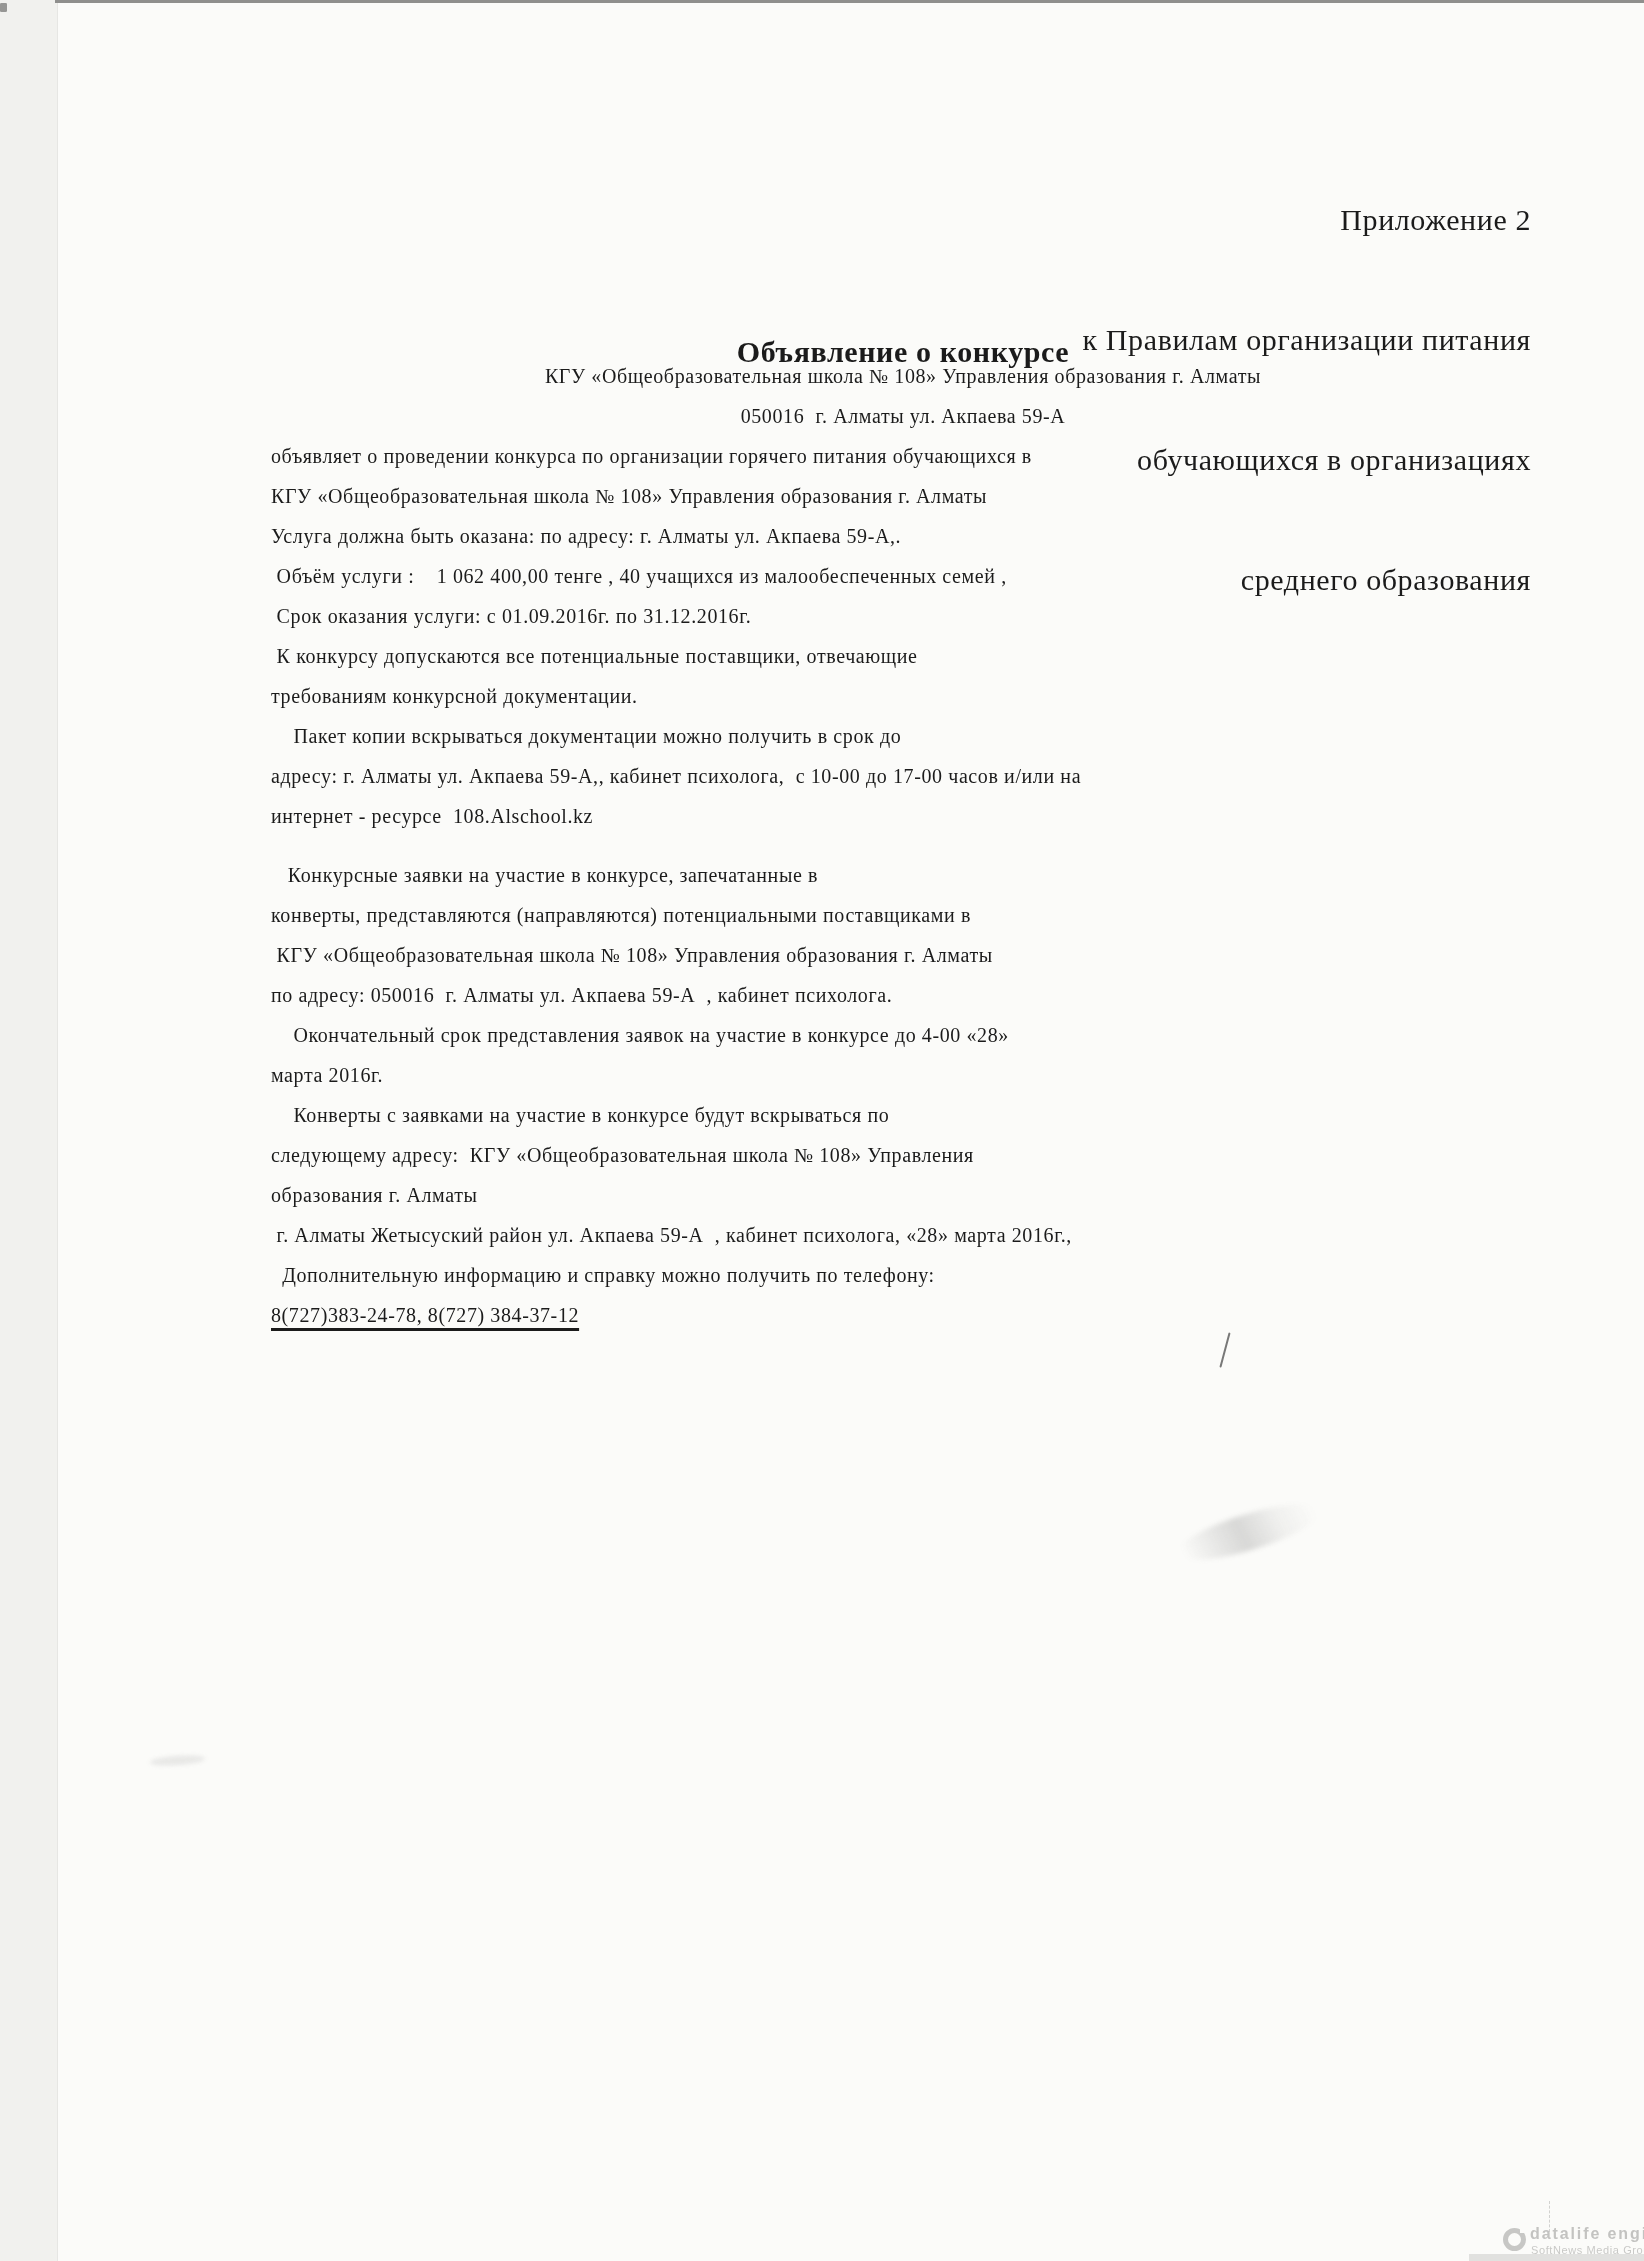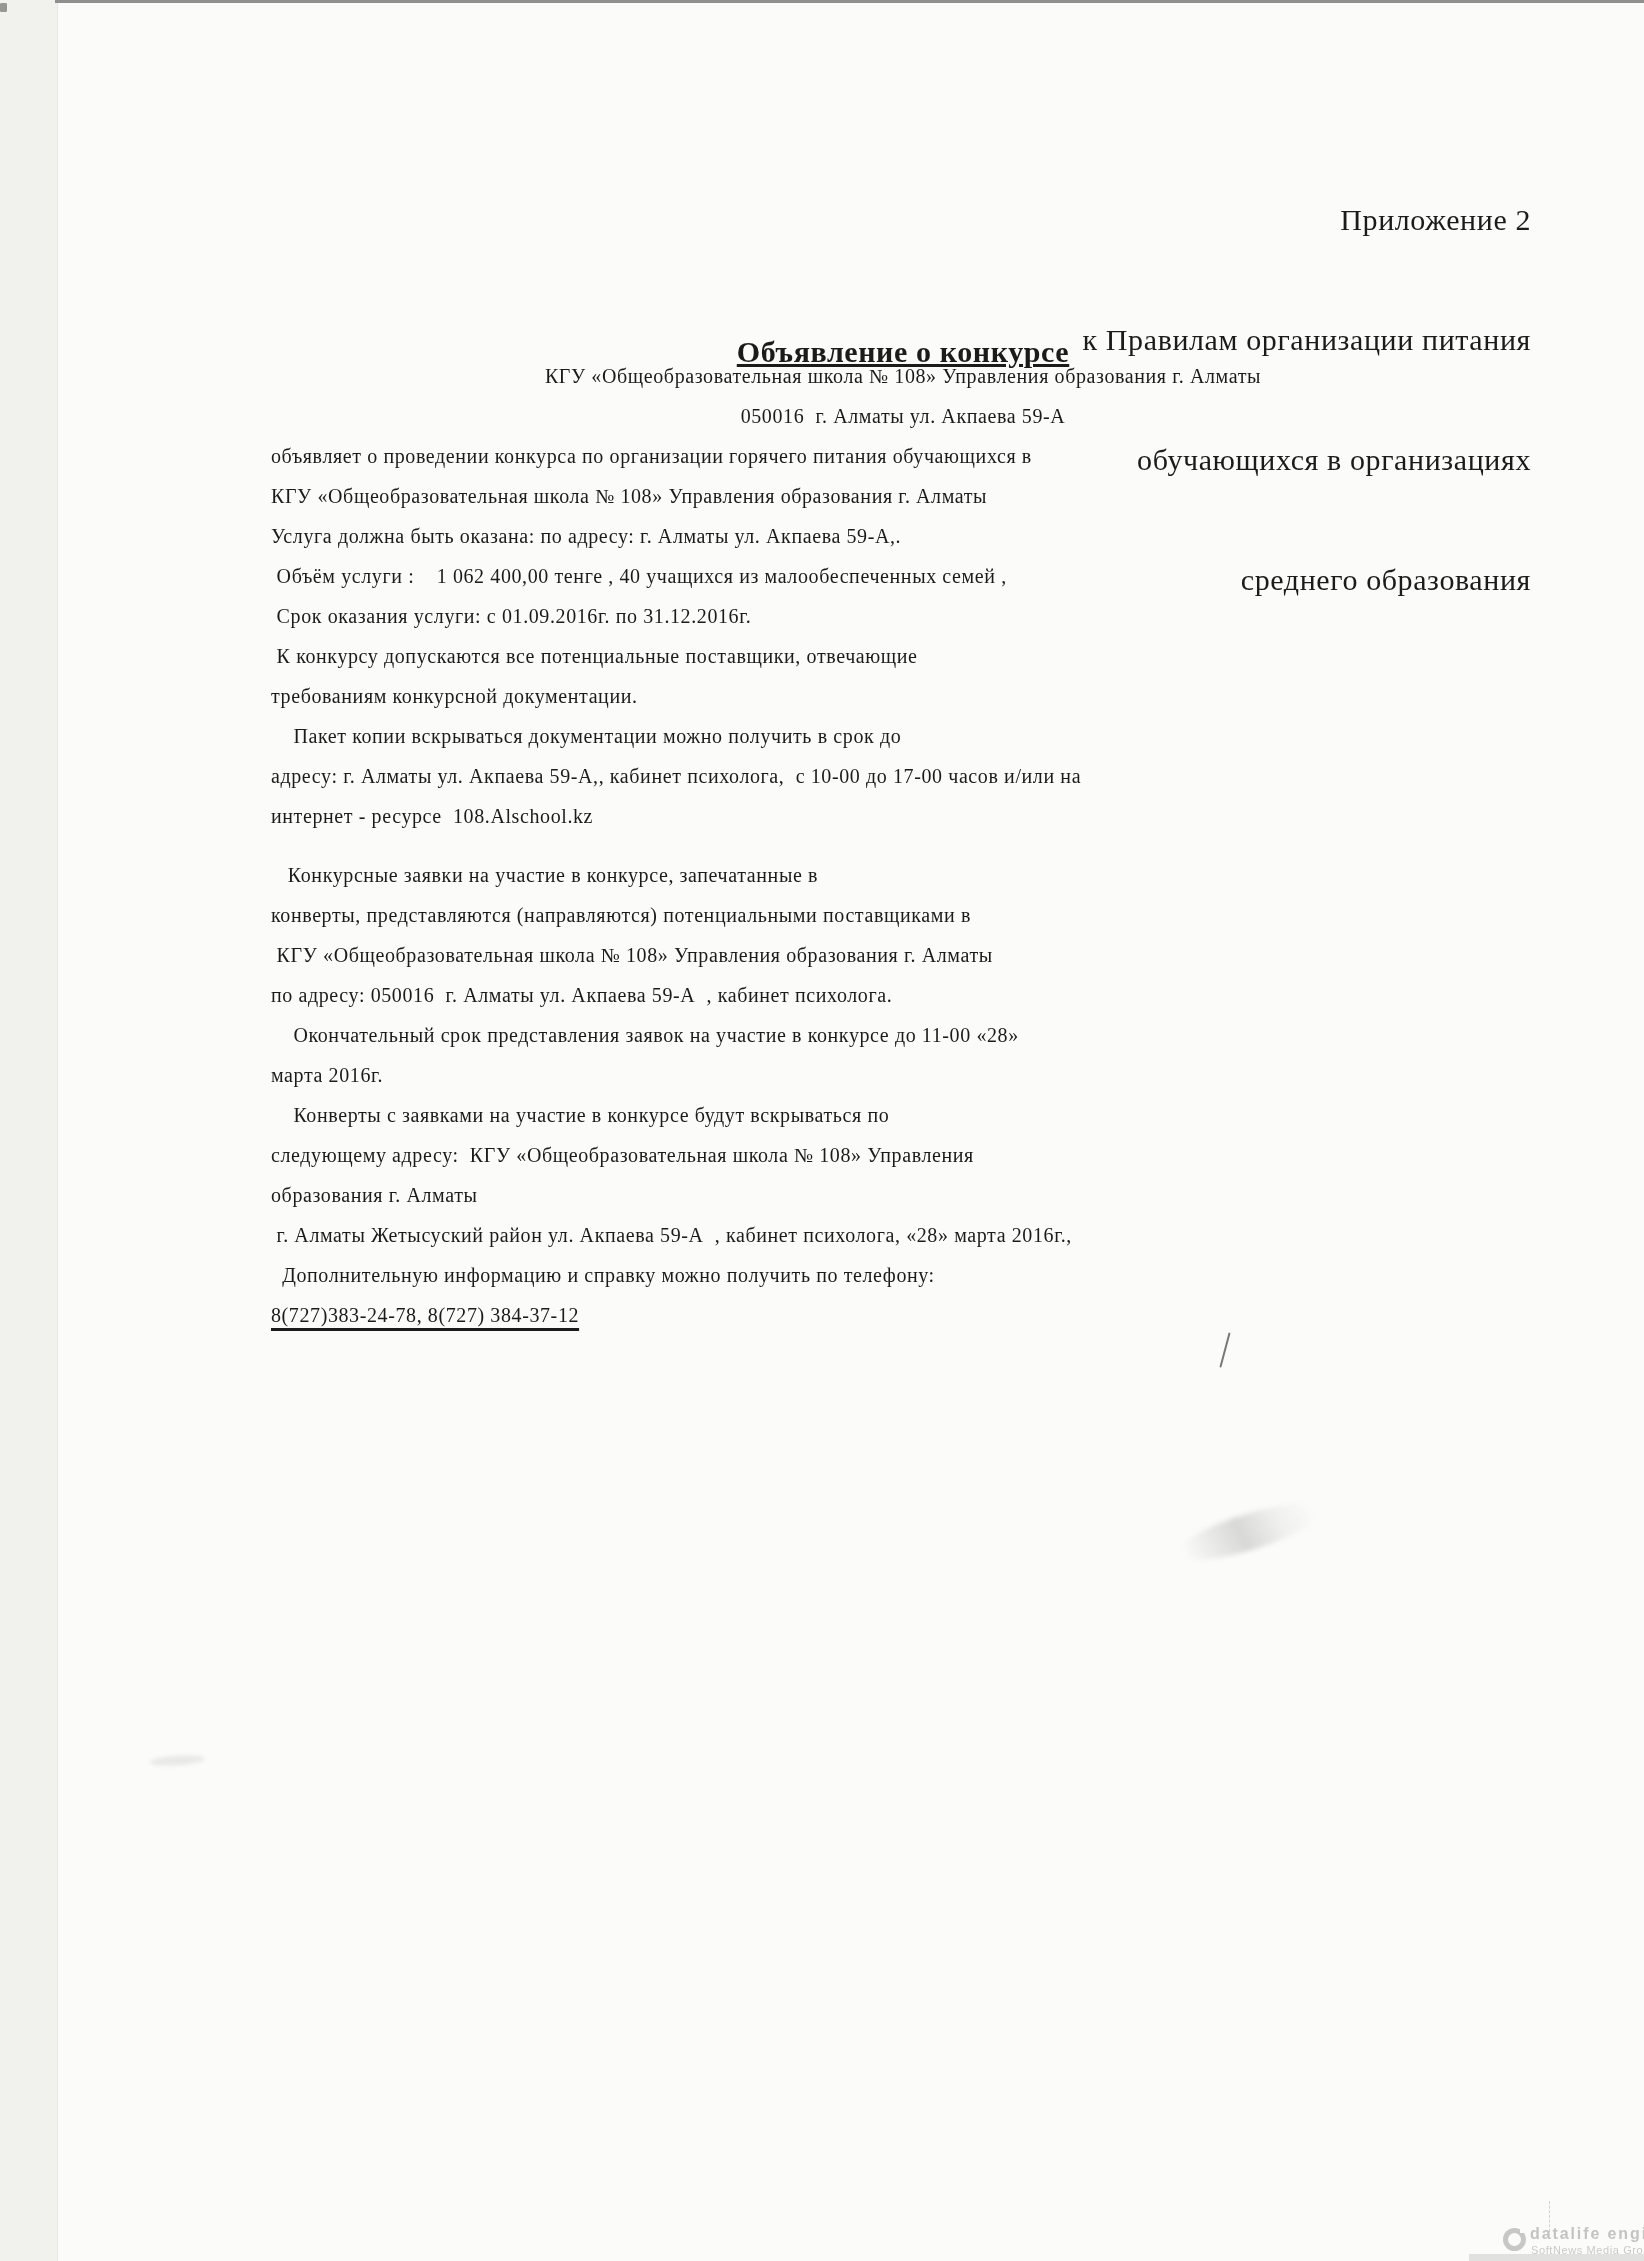--- a/index.html
+++ b/index.html
@@ -30,21 +30,20 @@
     position: absolute; left: 1050px; top: 120px; width: 481px;
     font-size: 30px; line-height: 40px; letter-spacing: 0.6px;
     text-align: right; white-space: pre;
   }
   
   .doc-title {
     position: absolute; left: 271px; top: 332px; width: 1264px;
     text-align: center; font-weight: bold;
     font-size: 30px; line-height: 40px; letter-spacing: 0.6px;
     white-space: pre;
-    text-decoration: underline;
   }
   
   .doc-body {
     position: absolute; left: 271px; top: 356px; width: 1264px;
     font-size: 20px; line-height: 40px; letter-spacing: 0.6px;
   }
   .line { min-height: 40px; white-space: pre; }
   .line.center { text-align: center; }
   .line.spacer { height: 19.3px; min-height: 19.3px; }
   .line.underline span {
@@ -129,21 +128,21 @@
       <div class="line"><span> К конкурсу допускаются все потенциальные поставщики, отвечающие</span></div>
       <div class="line"><span>требованиям конкурсной документации.</span></div>
       <div class="line"><span>    Пакет копии вскрываться документации можно получить в срок до</span></div>
       <div class="line"><span>адресу: г. Алматы ул. Акпаева 59-А,, кабинет психолога,  с 10-00 до 17-00 часов и/или на</span></div>
       <div class="line"><span>интернет - ресурсе  108.Alschool.kz</span></div>
       <div class="line spacer"><span></span></div>
       <div class="line"><span>   Конкурсные заявки на участие в конкурсе, запечатанные в</span></div>
       <div class="line"><span>конверты, представляются (направляются) потенциальными поставщиками в</span></div>
       <div class="line"><span> КГУ «Общеобразовательная школа № 108» Управления образования г. Алматы</span></div>
       <div class="line"><span>по адресу: 050016  г. Алматы ул. Акпаева 59-А  , кабинет психолога.</span></div>
-      <div class="line"><span>    Окончательный срок представления заявок на участие в конкурсе до 11-00 «28»</span></div>
+      <div class="line"><span>    Окончательный срок представления заявок на участие в конкурсе до 4-00 «28»</span></div>
       <div class="line"><span>марта 2016г.</span></div>
       <div class="line"><span>    Конверты с заявками на участие в конкурсе будут вскрываться по</span></div>
       <div class="line"><span>следующему адресу:  КГУ «Общеобразовательная школа № 108» Управления</span></div>
       <div class="line"><span>образования г. Алматы</span></div>
       <div class="line"><span> г. Алматы Жетысуский район ул. Акпаева 59-А  , кабинет психолога, «28» марта 2016г.,</span></div>
       <div class="line"><span>  Дополнительную информацию и справку можно получить по телефону:</span></div>
       <div class="line underline"><span>8(727)383-24-78, 8(727) 384-37-12</span></div>
     </div>
 
   <div class="pen-mark"></div>

